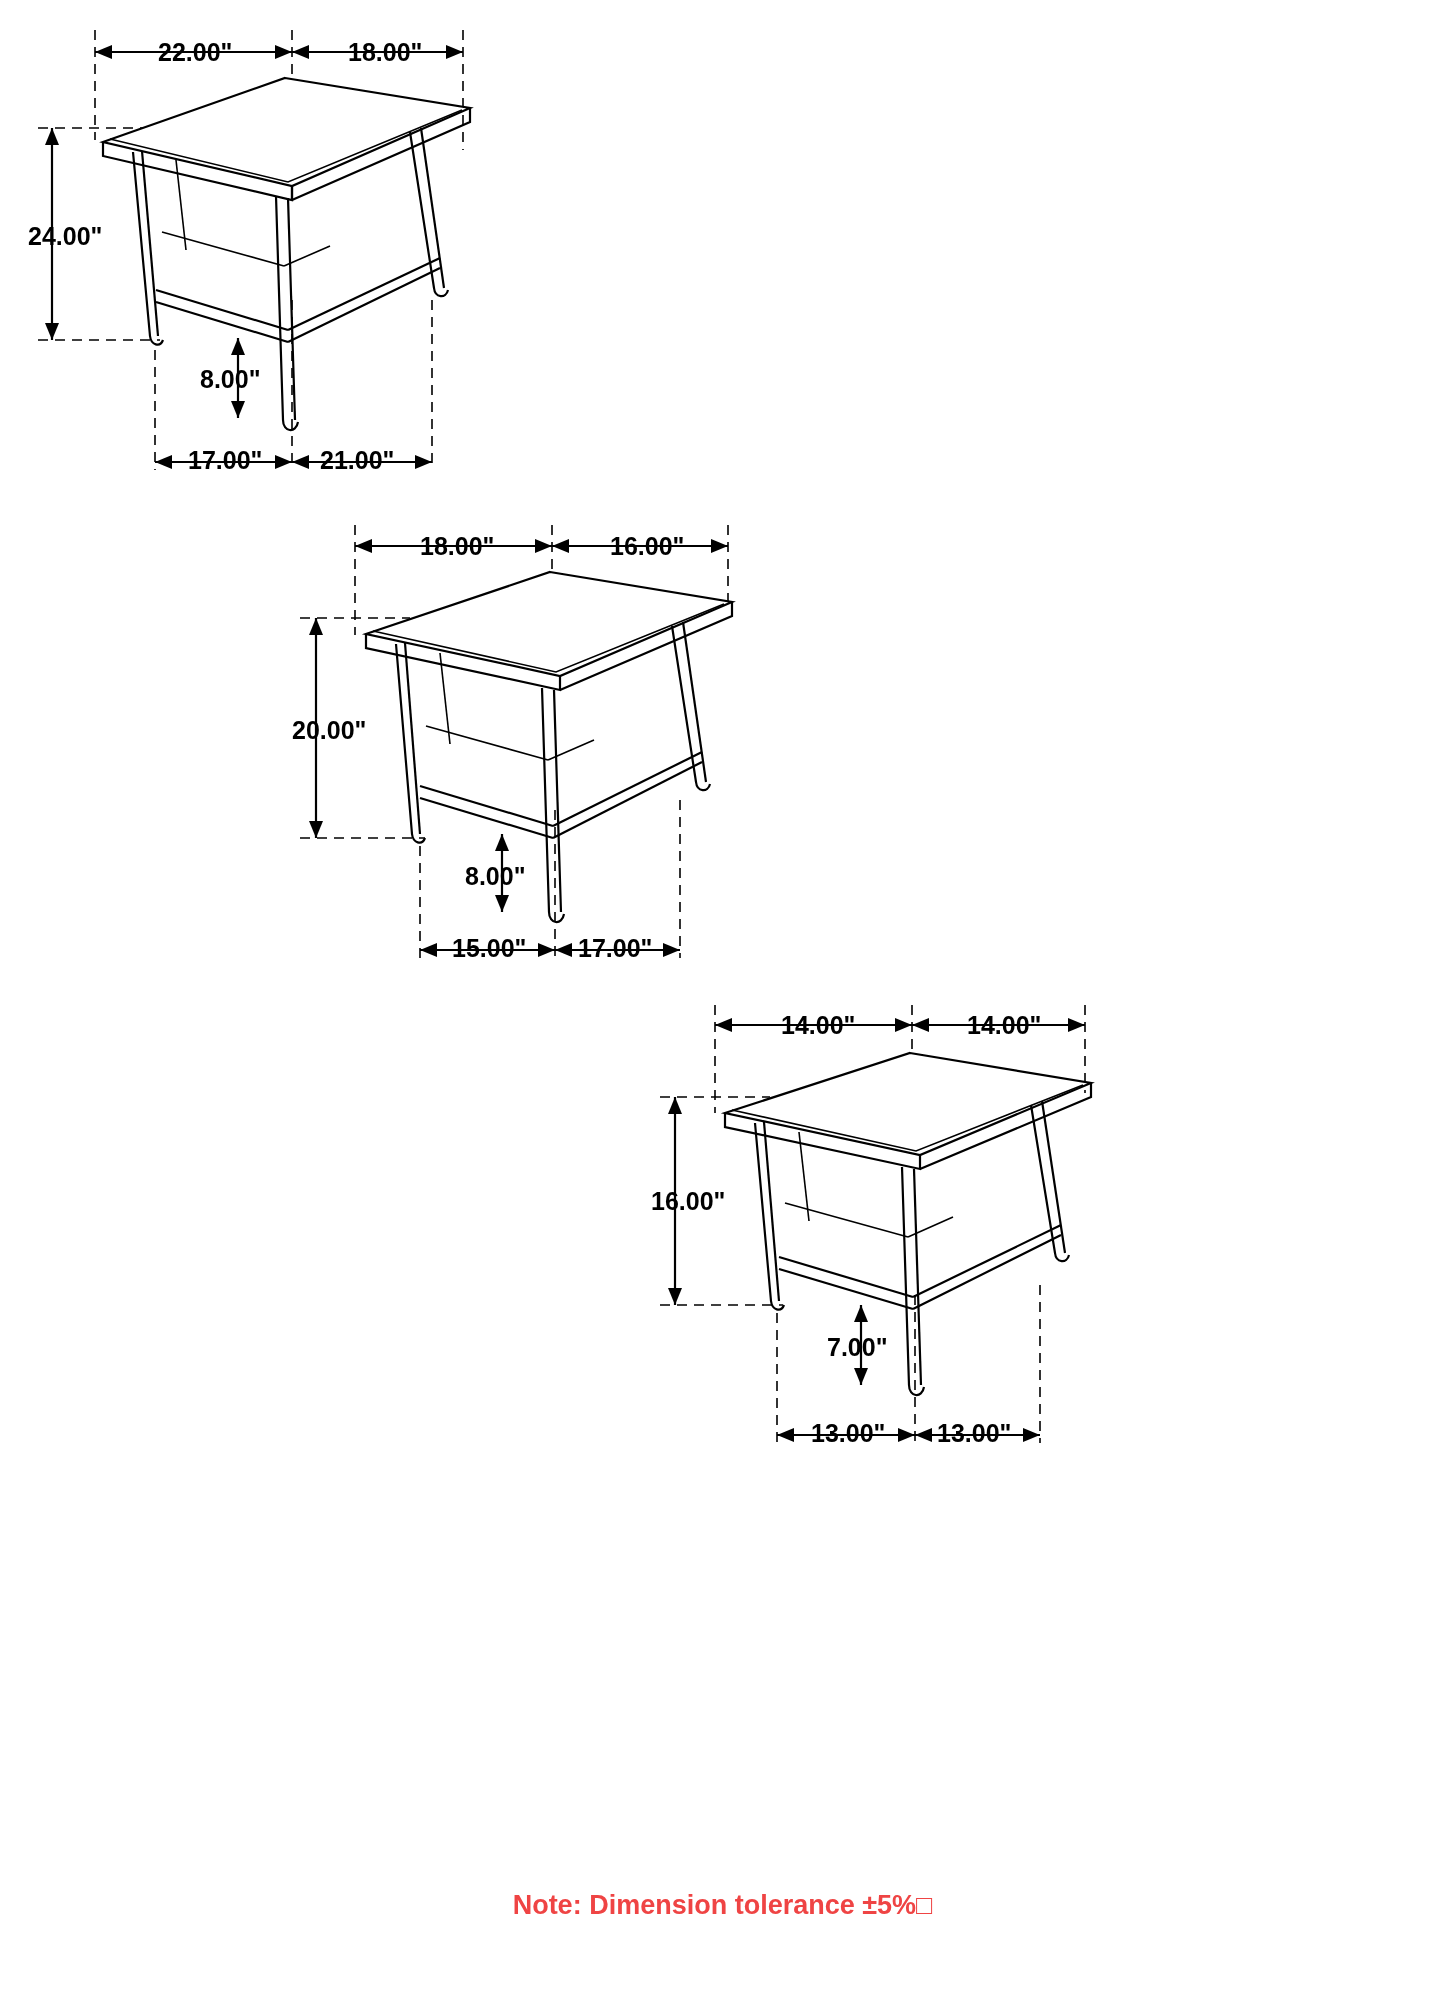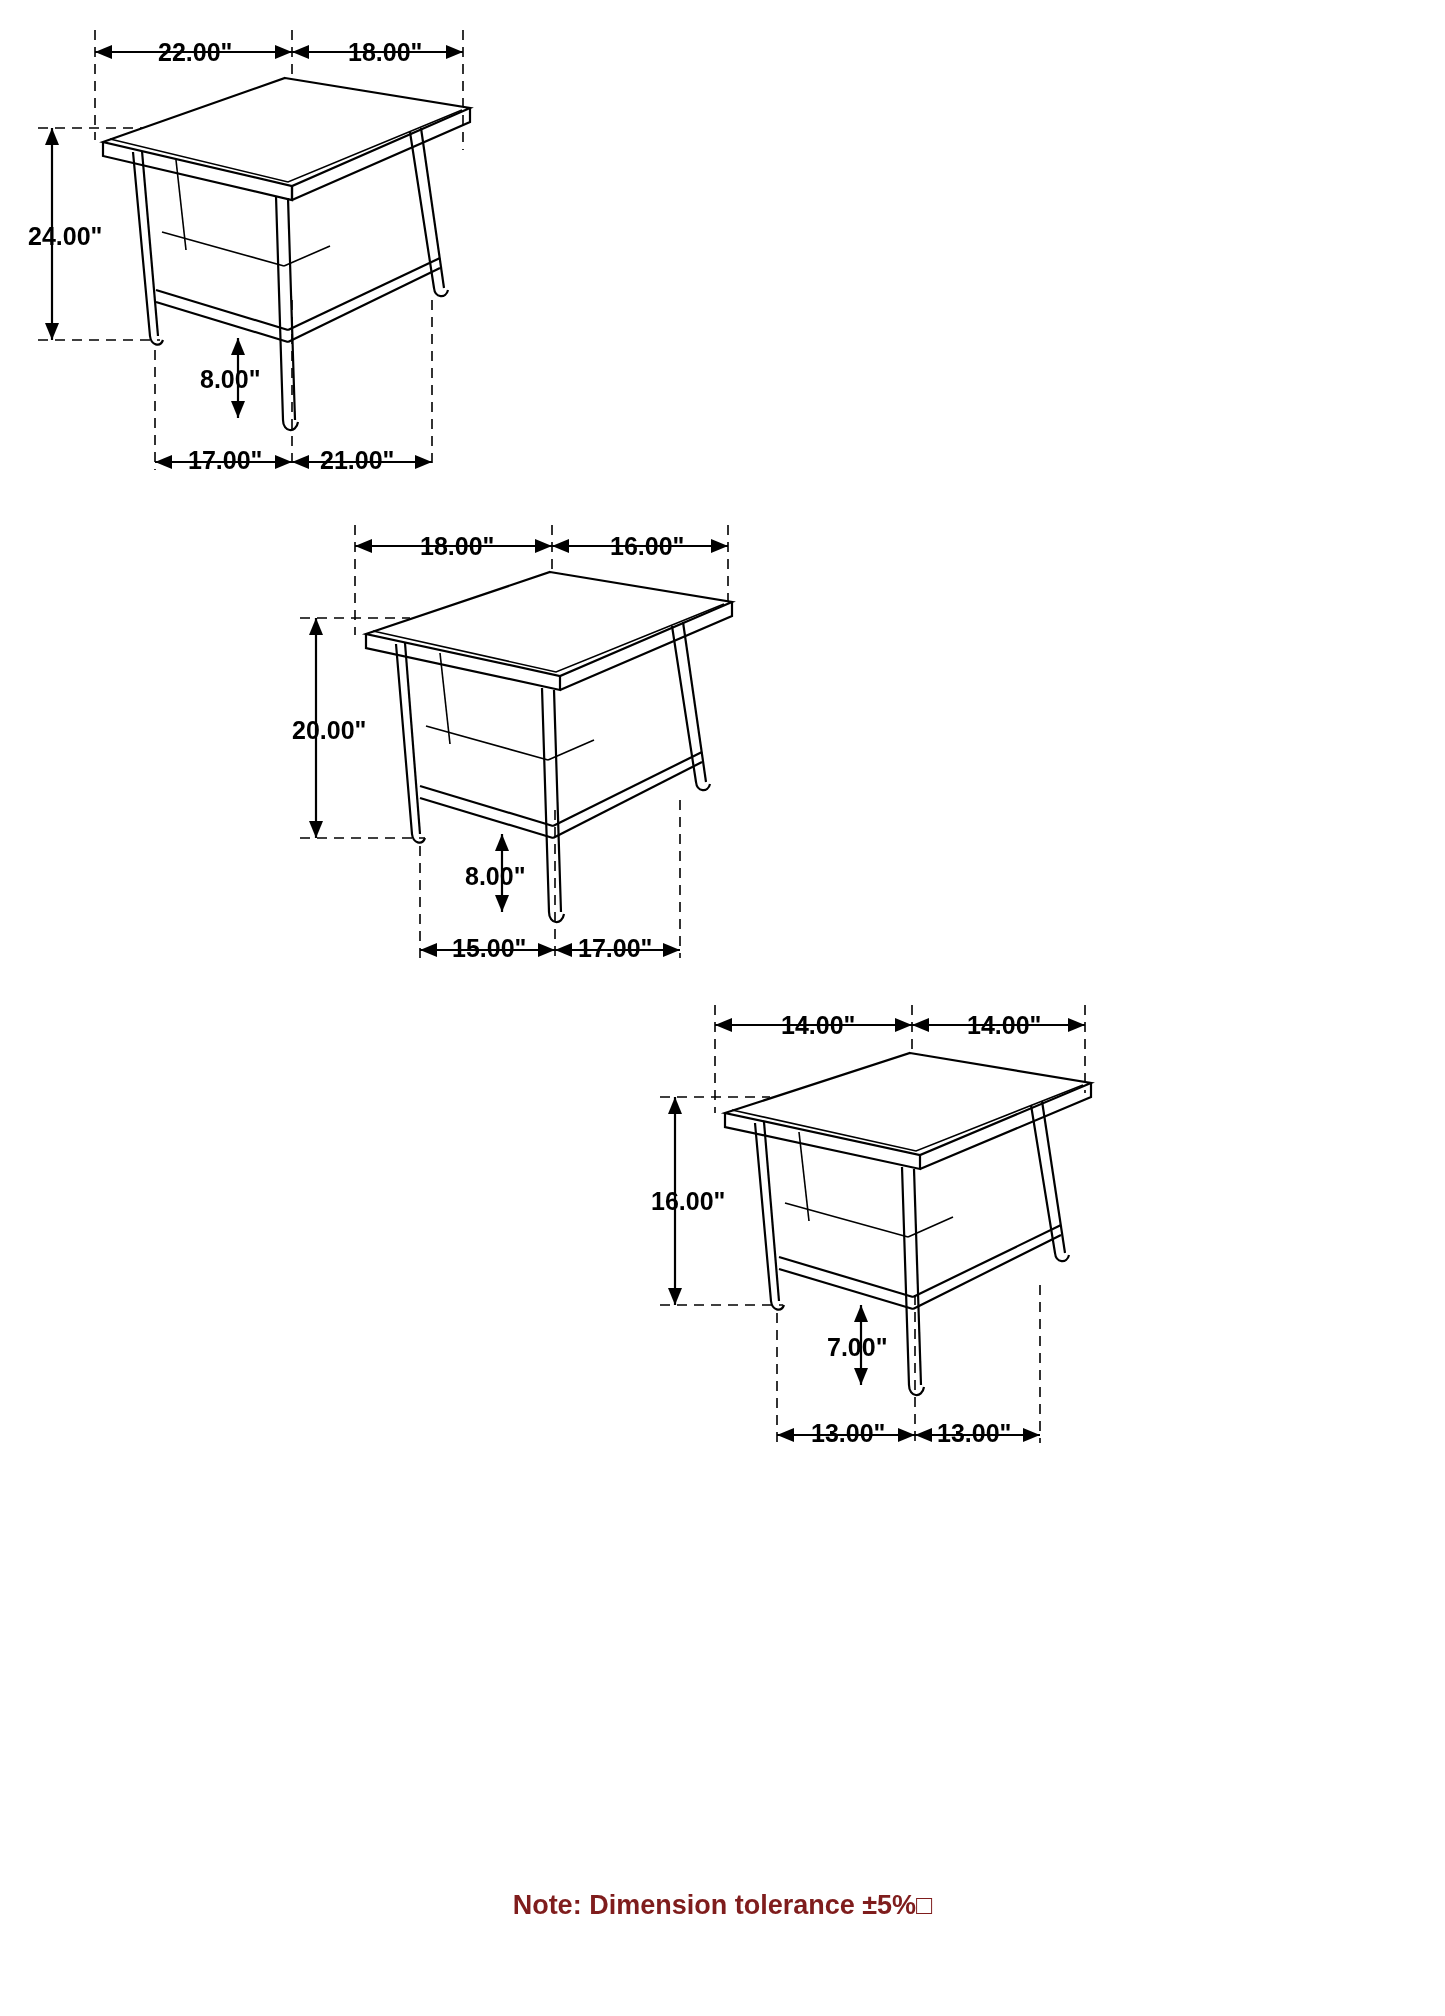--- a/index.html
+++ b/index.html
@@ -33,21 +33,21 @@
     letter-spacing: 0px;
   }
   .note {
     position: absolute;
     left: 0;
     right: 0;
     text-align: center;
     font-family: "Liberation Sans", sans-serif;
     font-weight: bold;
     font-size: 27px;
-    color: #7f1d1d;
+    color: #ef4444;
   }
   svg { display: block; overflow: visible; }
   .ln   { stroke: #000; stroke-width: 2.2; fill: none; }
   .lnthin { stroke: #000; stroke-width: 1.6; fill: none; }
   .dash { stroke: #000; stroke-width: 1.6; fill: none; stroke-dasharray: 10 7; }
   .fillw { fill: #ffffff; stroke: #000; stroke-width: 2.2; }
 </style>
 </head>
 <body>
 

